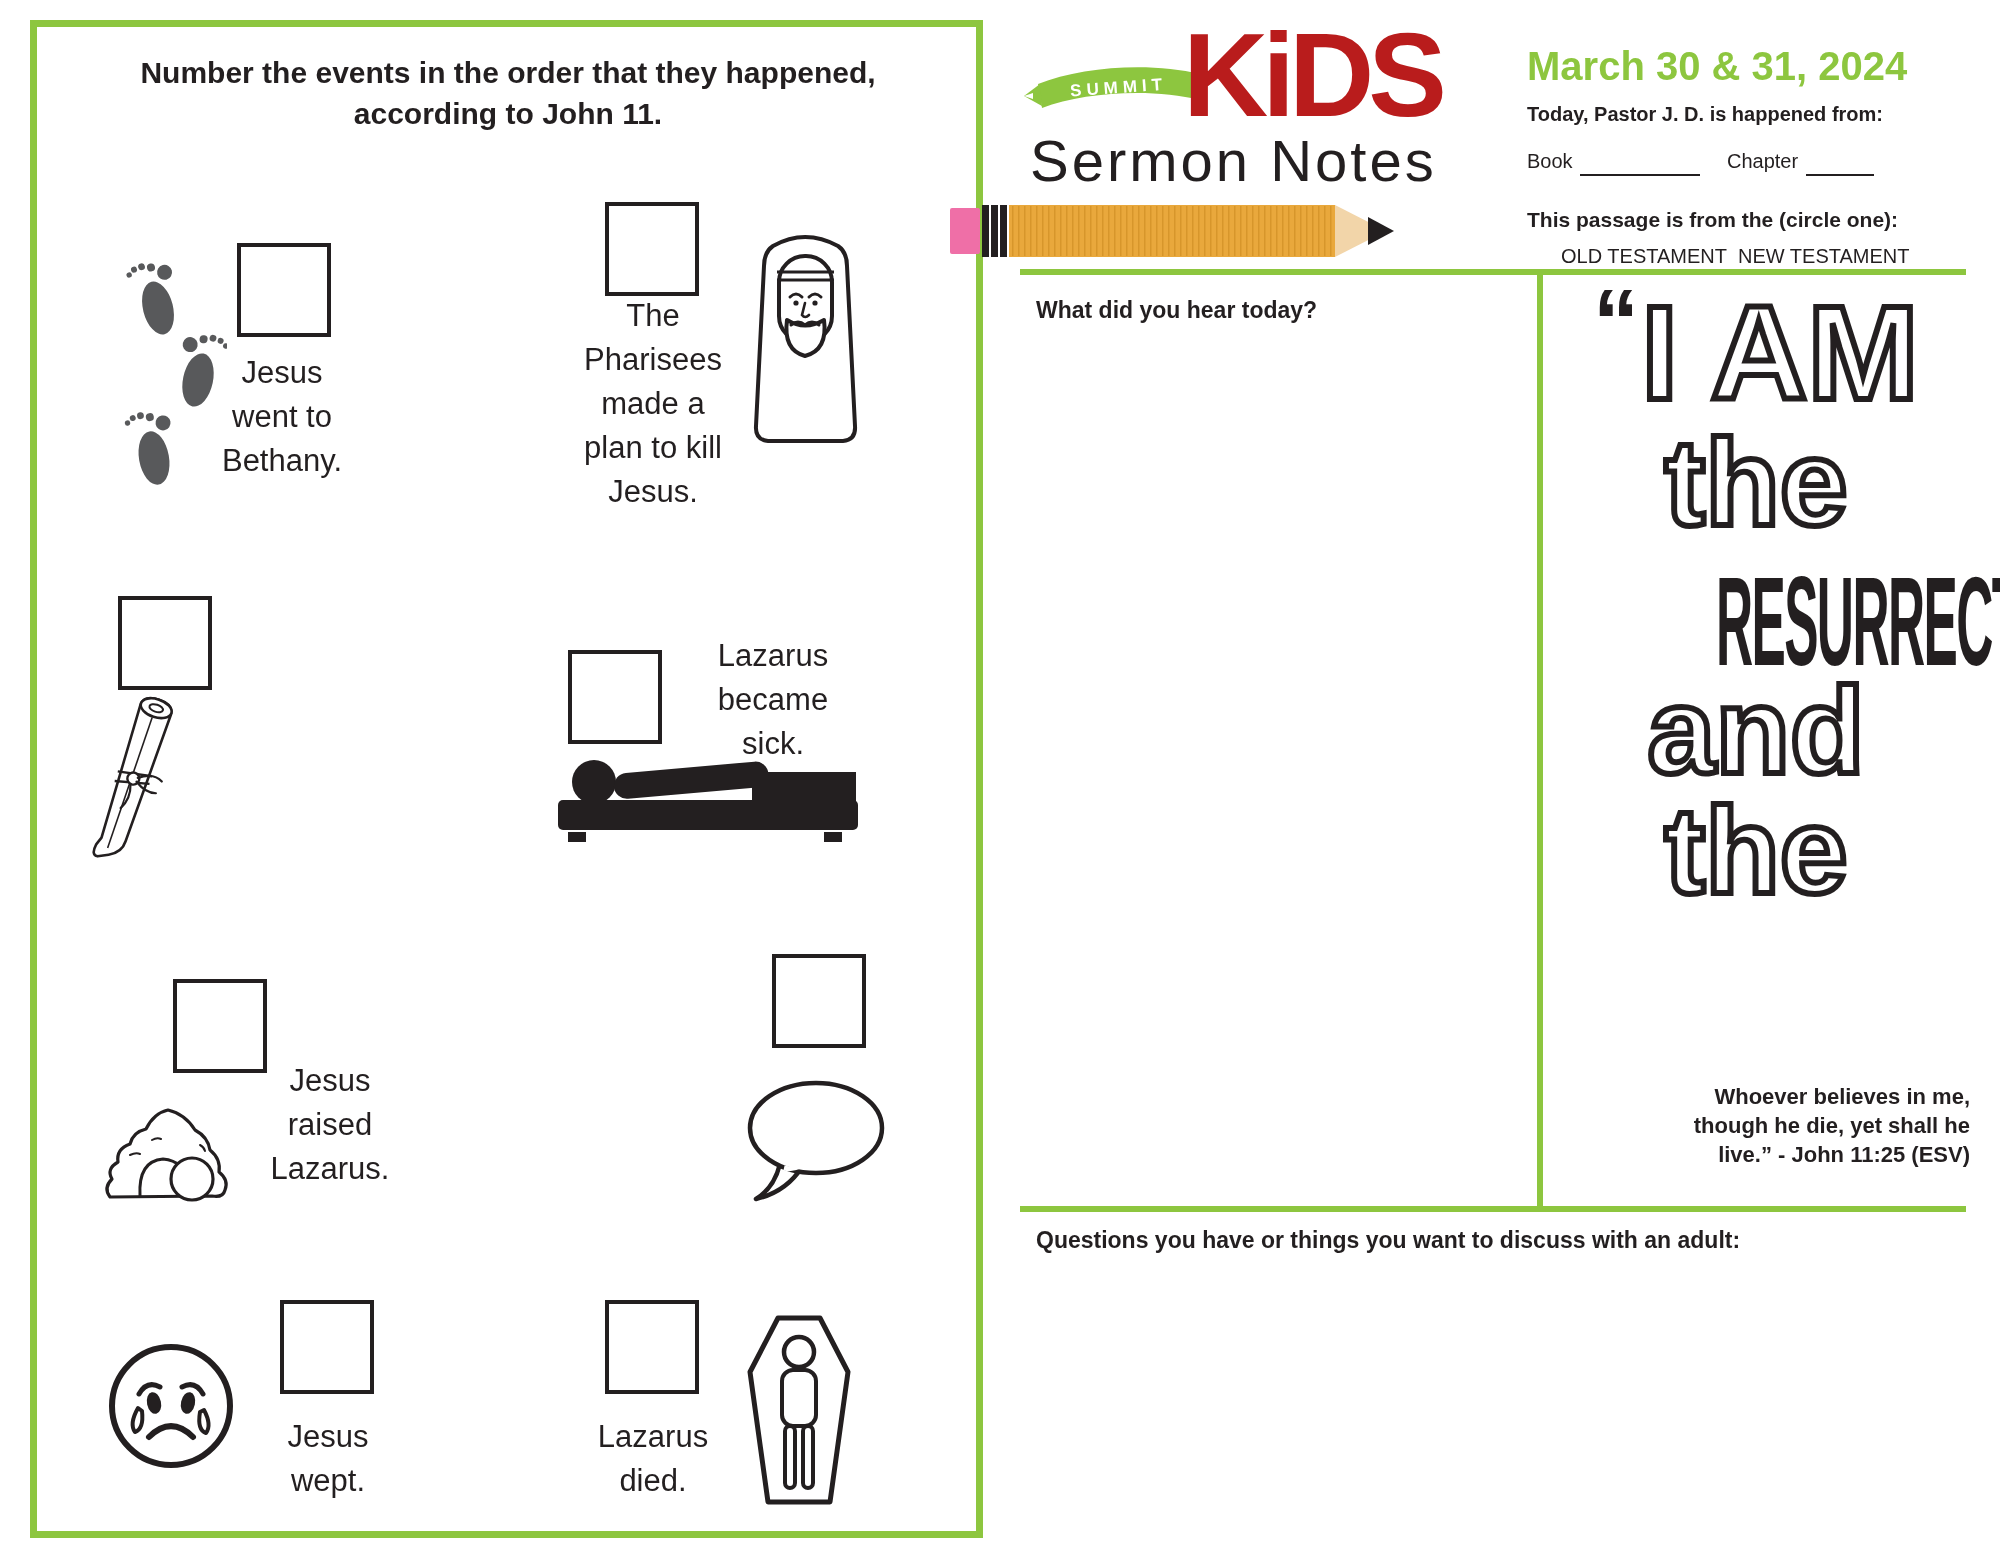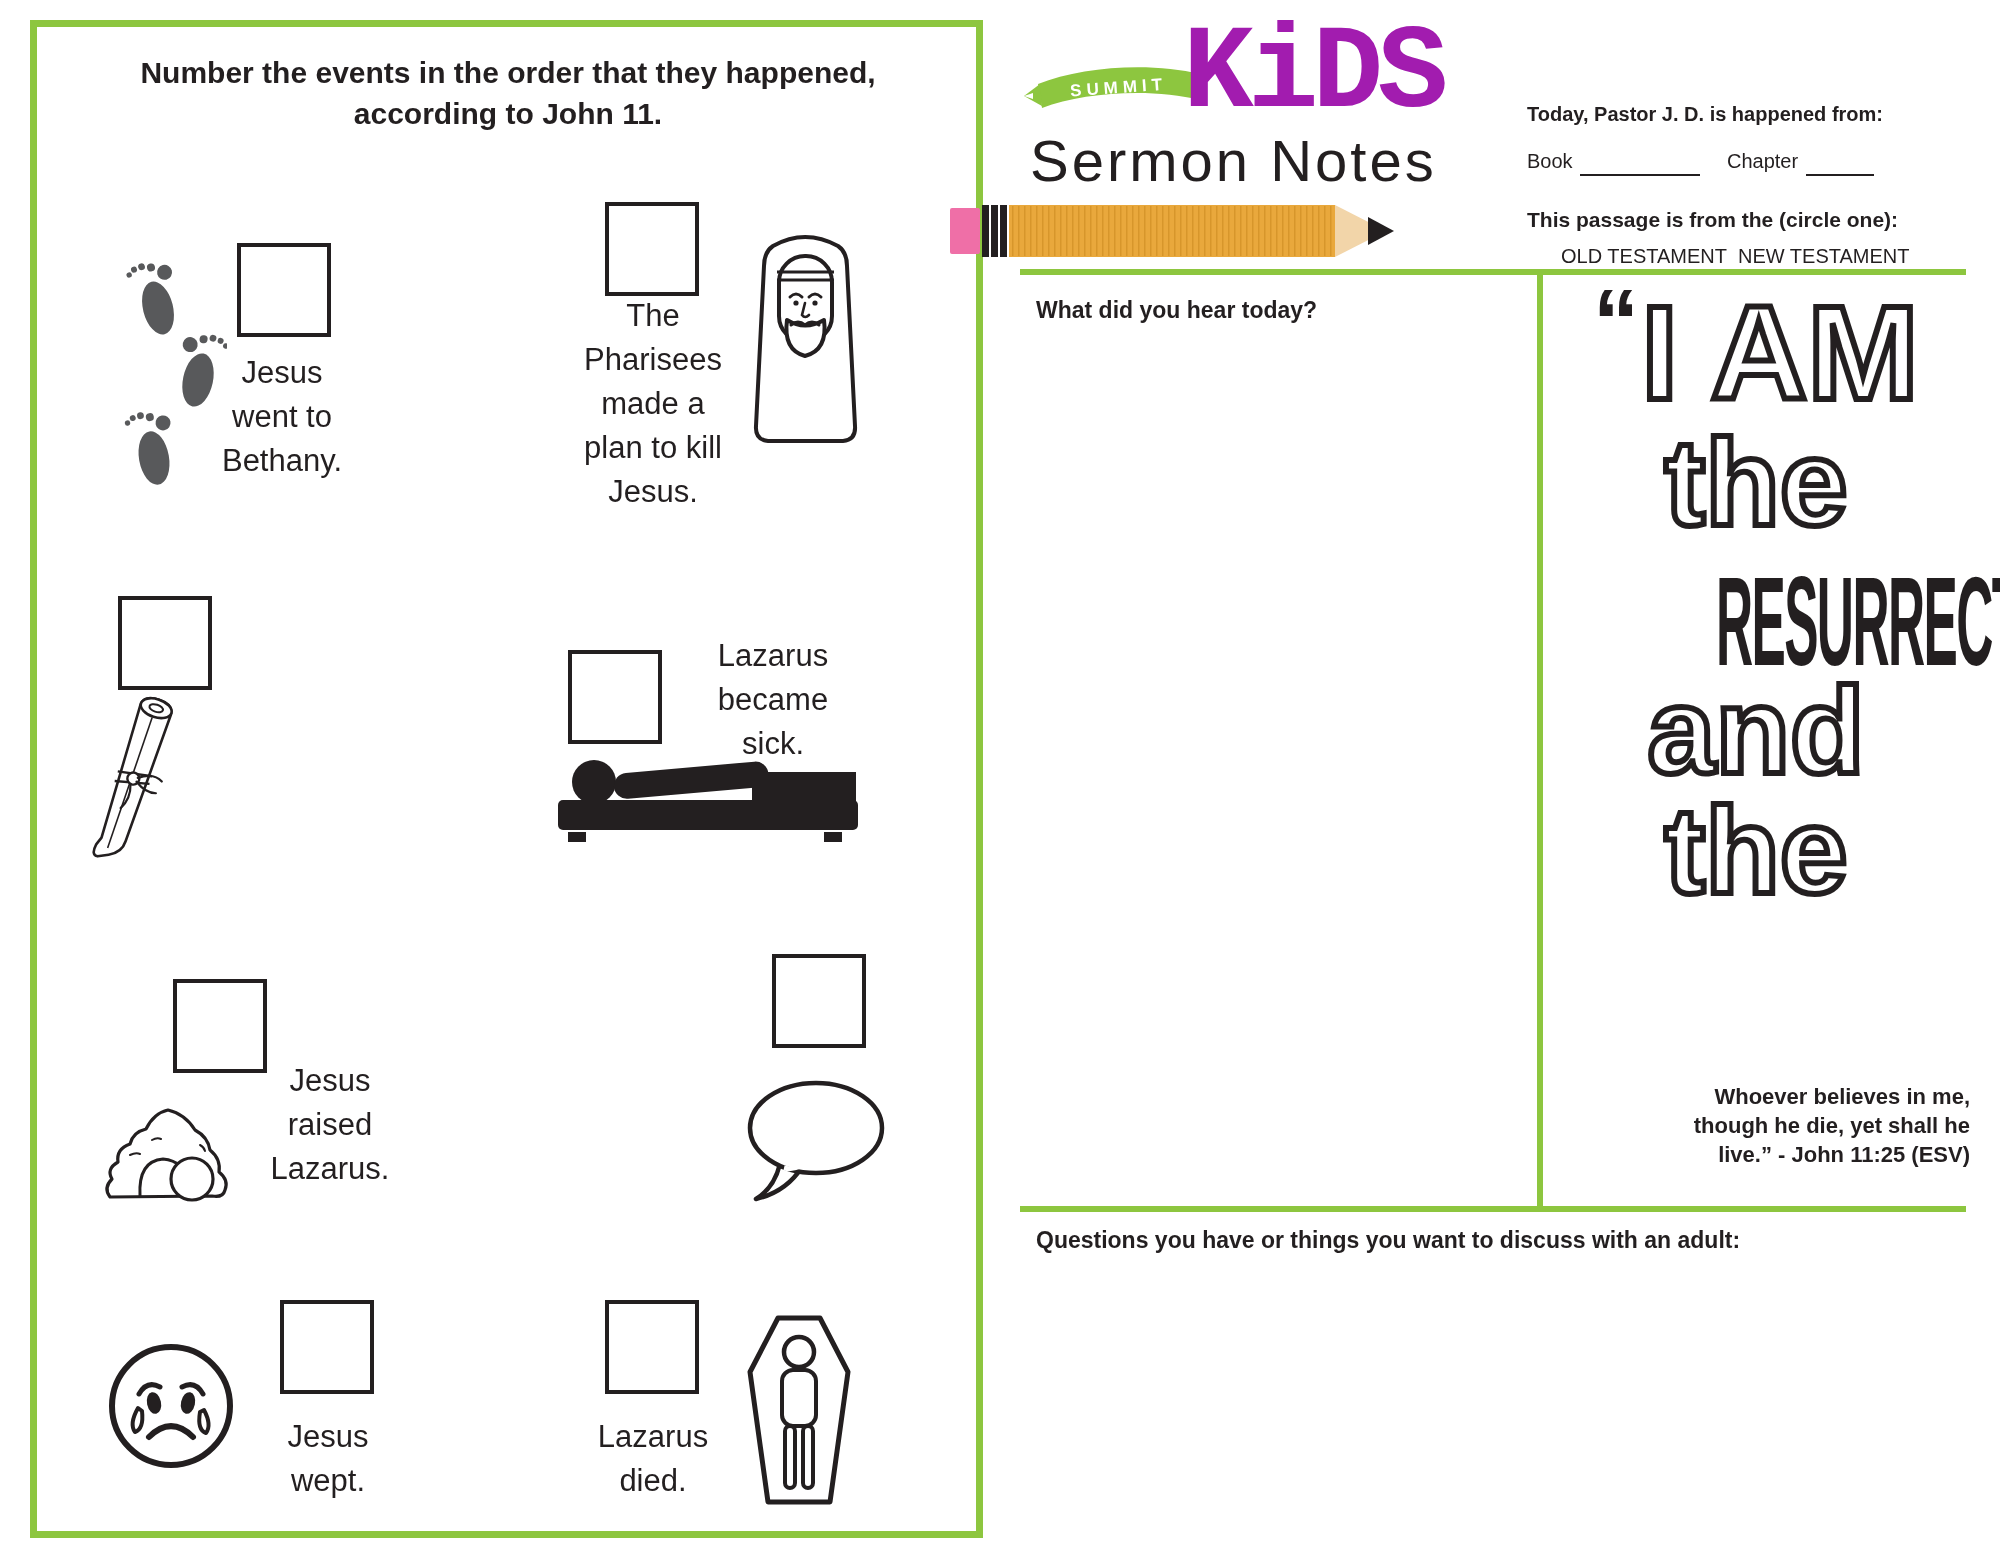--- a/index.html
+++ b/index.html
@@ -23,21 +23,21 @@
   .i3-box{left:118px;top:588px}.i3-icon{left:86px;top:685px}.i3-text{left:213px;top:636px;width:200px}
   .i4-box{left:568px;top:642px}.i4-text{left:673px;top:626px;width:200px}.i4-icon{left:556px;top:748px}
   .i5-box{left:173px;top:971px}.i5-icon{left:100px;top:1077px}.i5-text{left:230px;top:1051px;width:200px}
   .i6-text{left:540px;top:931px;width:224px}.i6-box{left:772px;top:946px}.i6-icon{left:740px;top:1070px}
   .i7-icon{left:105px;top:1332px}.i7-box{left:280px;top:1292px}.i7-text{left:228px;top:1407px;width:200px}
   .i8-box{left:605px;top:1292px}.i8-text{left:553px;top:1407px;width:200px}.i8-icon{left:744px;top:1306px}
 
   
   .ribbon{position:absolute;left:1022px;top:52px;}
   .kids-brand{position:absolute;left:1183px;top:8px;font-size:118px;font-weight:bold;
-              letter-spacing:-6px;color:#a21caf;line-height:1;font-family:Liberation Mono, monospace;}
+              letter-spacing:-6px;color:#b91c1c;line-height:1;}
   .sermon-notes{position:absolute;left:1030px;top:124px;width:470px;
                 font-size:58px;letter-spacing:3px;color:#231F20;line-height:1;}
   .pencil{position:absolute;left:950px;top:196px;}
 
   .hdr-date{position:absolute;left:1527px;top:36px;font-size:40px;font-weight:bold;color:#8DC63F;}
   .hdr-preach{position:absolute;left:1527px;top:95px;font-size:20px;font-weight:bold;}
   .hdr-field-label{position:absolute;font-size:20px;}
   .book-label{left:1527px;top:142px}.chapter-label{left:1727px;top:142px}
   .blank{position:absolute;border-bottom:2px solid #231F20;height:24px;}
   .book-blank{left:1580px;top:142px;width:120px}.chapter-blank{left:1806px;top:142px;width:68px}
@@ -217,20 +217,21 @@
       <rect x="32" y="1" width="7" height="52" fill="#231F20"></rect>
       <rect x="41" y="1" width="7" height="52" fill="#231F20"></rect>
       <rect x="50" y="1" width="7" height="52" fill="#231F20"></rect>
       <rect x="59" y="1" width="326" height="52" fill="#E9A83C"></rect>
       <line x1="62" y1="27" x2="384" y2="27" stroke="#C9881E" stroke-width="50" stroke-dasharray="1.5 4.5" opacity="0.55"></line>
       <polygon points="385,1 385,53 436,27" fill="#F2D5A9"></polygon>
       <polygon points="418,13 418,41 444,27" fill="#231F20"></polygon>
     </svg>
   </span>
 
+  <div class="hdr-date">March 30 &amp; 31, 2024</div>
   <div class="hdr-preach">Today, Pastor J. D. is happened from:</div>
 
   <div class="hdr-field-label book-label">Book</div>
   <div class="blank book-blank"></div>
   <div class="hdr-field-label chapter-label">Chapter</div>
   <div class="blank chapter-blank"></div>
 
   <div class="hdr-passage">This passage is from the (circle one):</div>
   <div class="testament old-t">OLD TESTAMENT</div>
   <div class="testament new-t">NEW TESTAMENT</div>

